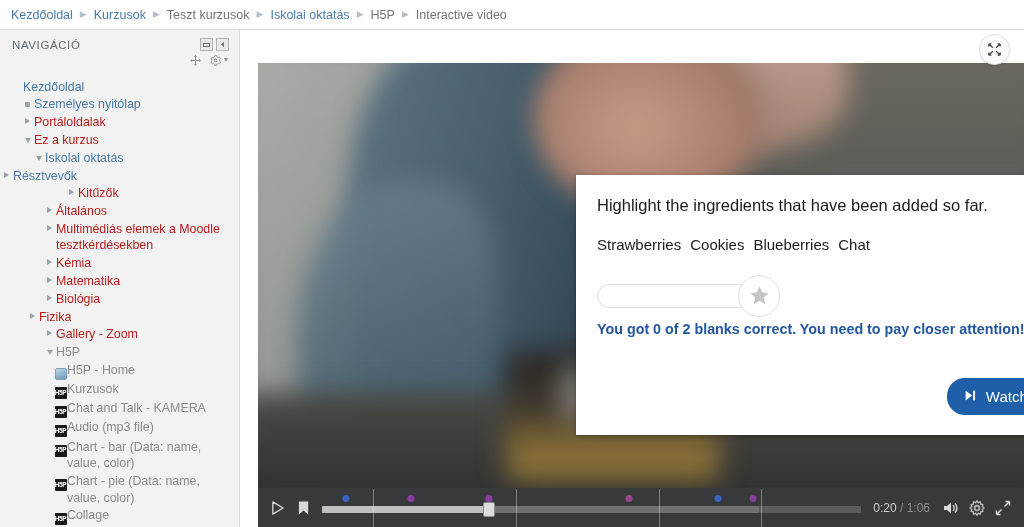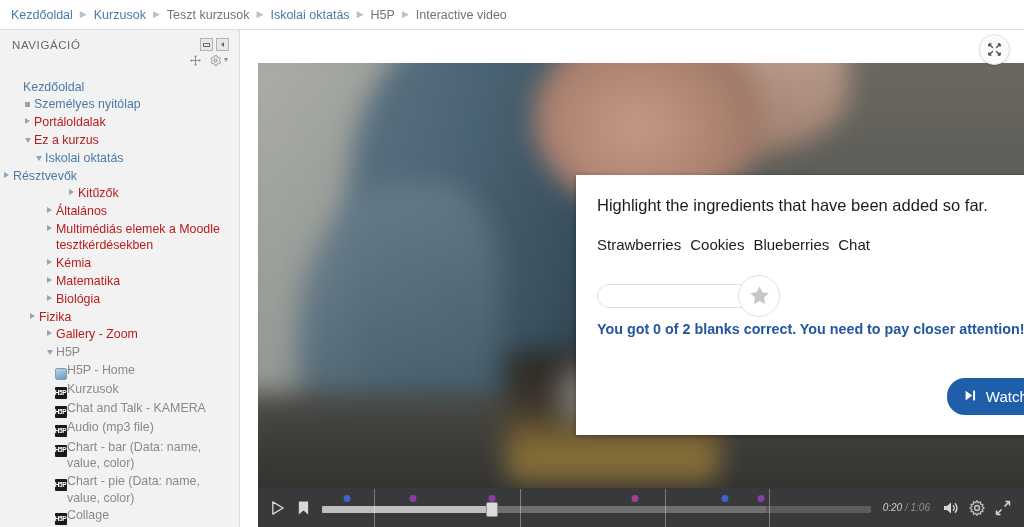--- a/index.html
+++ b/index.html
@@ -357,24 +357,23 @@
     cursor: pointer;
   }
   .tl-divider {
     position: absolute;
     top: -6px;
     width: 1px; height: 38px;
     background: rgba(255,255,255,.35);
   }
   #time-display {
     color: #cfcfcf;
-    font-size: 10px;
+    font-size: 12px;
     padding: 0 8px 0 4px;
     white-space: nowrap;
-    font-style: italic;
   }
   #time-display .total { color: #8d8f90; }
   #footer-bar {
     position: absolute;
     left: 18px; bottom: 0px;
     width: 766px; height: 22px;
     background: #fdfdfd;
     border-top: 1px solid #e0e0e0;
     display: flex;
     align-items: center;

